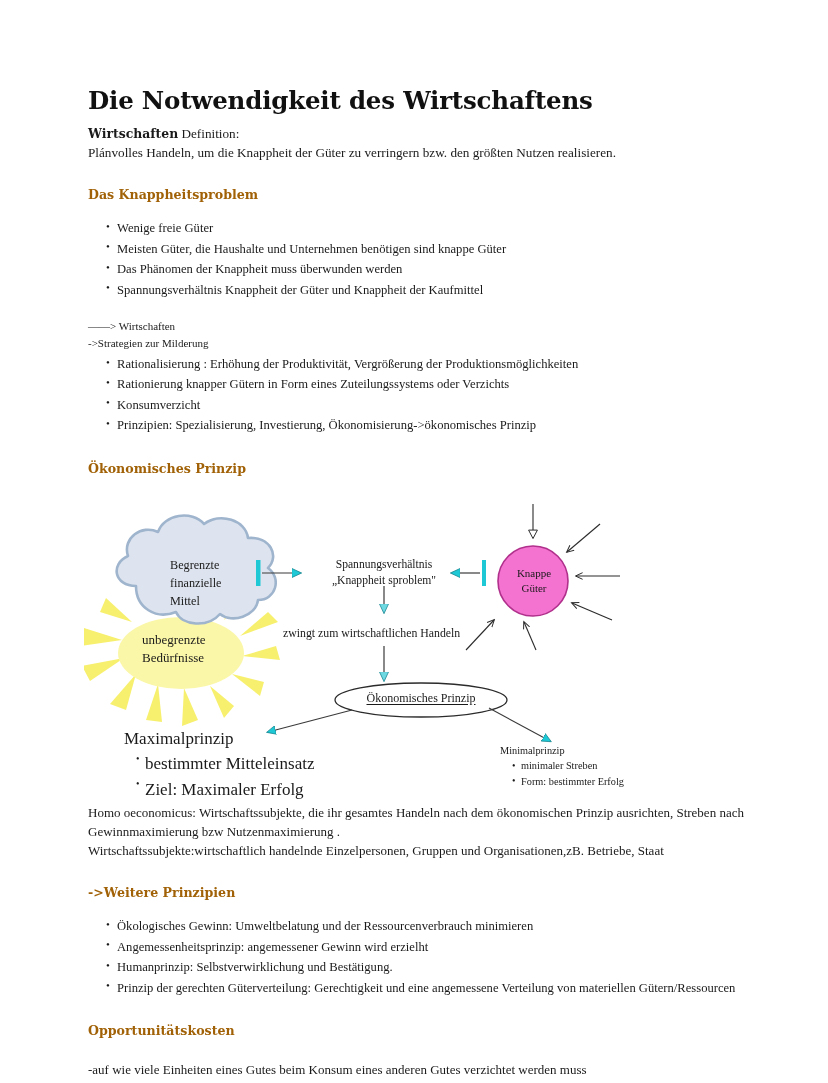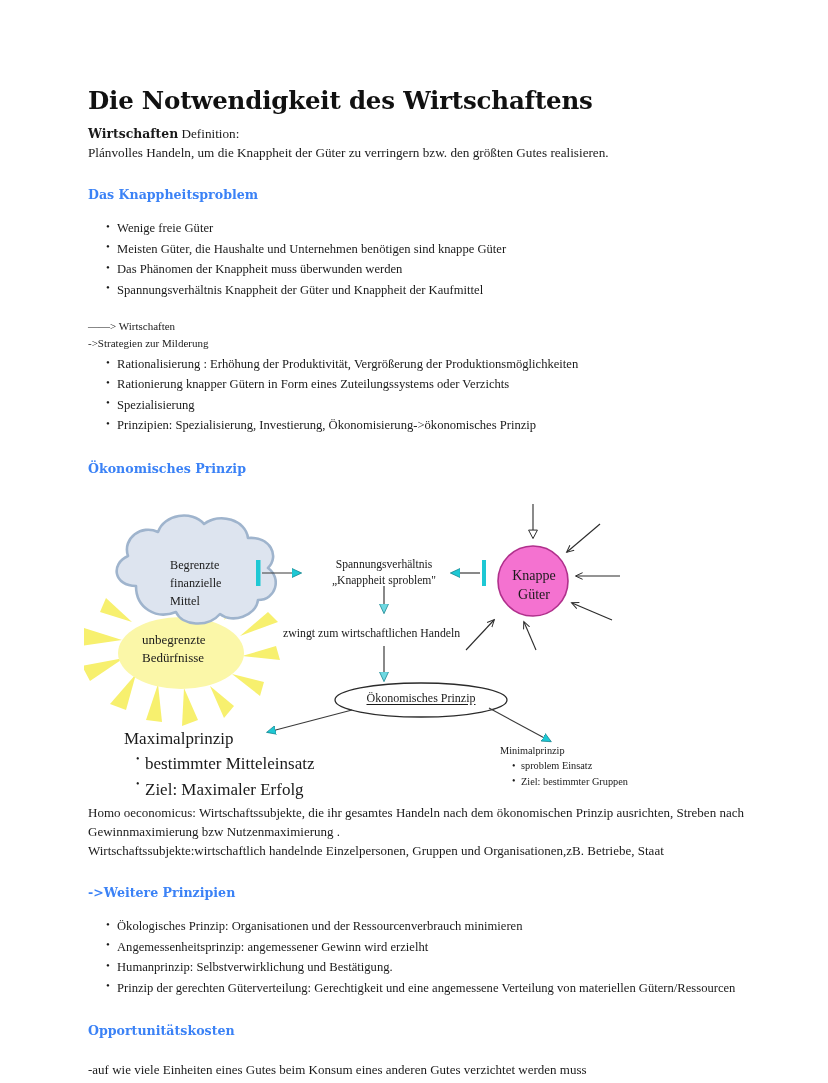--- a/index.html
+++ b/index.html
@@ -37,21 +37,21 @@
   .def-line b {
     font-family: "DejaVu Serif", serif;
     font-weight: bold;
     font-size: 12.4px;
   }
   h2.sec-head {
     font-family: "DejaVu Serif", serif;
     font-weight: bold;
     font-size: 12.6px;
     margin: 25px 0 0 0;
-    color: #3b82f6;
+    color: #a16207;
   }
   ul.bl {
     margin: 16px 0 0 0;
     padding: 0 0 0 18px;
     list-style: none;
   }
   ul.bl.tight { margin-top: 2px; }
   ul.bl li {
     font-size: 12.6px;
     line-height: 1.62;
@@ -110,21 +110,21 @@
     line-height: 1.45;
     text-align: left;
     z-index: 6;
     margin-left: 8px;
   }
   .circle-text {
     position: absolute;
     left: 415px; top: 68px;
     width: 70px;
     text-align: center;
-    font-size: 14px;
+    font-size: 11px;
     line-height: 1.38;
     z-index: 6;
   }
   .oval-text {
     position: absolute;
     left: 237px; top: 193px;
     width: 200px;
     text-align: center;
     font-size: 12px;
     z-index: 6;
@@ -172,38 +172,38 @@
   }
 </style>
 </head>
 <body>
 
 <div class="page">
 
   <h1 class="doc-title">Die Notwendigkeit des Wirtschaftens</h1>
 
   <p class="def-line"><b>Wirtschaften</b><span> Definition:</span></p>
-  <p class="def-line">Plánvolles Handeln, um die Knappheit der Güter zu verringern bzw. den größten Gutes realisieren.</p>
+  <p class="def-line">Plánvolles Handeln, um die Knappheit der Güter zu verringern bzw. den größten Nutzen realisieren.</p>
 
   <h2 class="sec-head">Das Knappheitsproblem</h2>
 
   <ul class="bl">
     <li>Wenige freie Güter</li>
     <li>Meisten Güter, die Haushalte und Unternehmen benötigen sind knappe Güter</li>
     <li>Das Phänomen der Knappheit muss überwunden werden</li>
     <li>Spannungsverhältnis Knappheit der Güter und Knappheit der Kaufmittel</li>
   </ul>
 
   <p class="plain-line arrow-line">——&gt; Wirtschaften</p>
   <p class="plain-line">-&gt;Strategien zur Milderung</p>
 
   <ul class="bl tight">
     <li>Rationalisierung : Erhöhung der Produktivität, Vergrößerung der Produktionsmöglichkeiten</li>
     <li>Rationierung knapper Gütern in Form eines Zuteilungssystems oder Verzichts</li>
-    <li>Spezialisierung</li>
+    <li>Konsumverzicht</li>
     <li>Prinzipien: Spezialisierung, Investierung, Ökonomisierung-&gt;ökonomisches Prinzip</li>
   </ul>
 
   <h2 class="sec-head">Ökonomisches Prinzip</h2>
 
   <div class="diagram">
 
     <svg class="diag-svg" viewBox="0 0 700 305">
       <defs>
         <marker id="tealTri" markerWidth="9" markerHeight="9" refX="7" refY="4.5" orient="auto">
@@ -307,34 +307,34 @@
       <div>Maximalprinzip</div>
       <ul>
         <li>bestimmter Mitteleinsatz</li>
         <li>Ziel: Maximaler Erfolg</li>
       </ul>
     </div>
 
     <div class="mini-block">
       <div>Minimalprinzip</div>
       <ul>
-        <li>sproblem Einsatz</li>
-        <li>Ziel: bestimmter Gruppen</li>
+        <li>minimaler Streben</li>
+        <li>Form: bestimmter Erfolg</li>
       </ul>
     </div>
   </div>
 
   <p class="para">Homo oeconomicus: Wirtschaftssubjekte, die ihr gesamtes Handeln nach dem ökonomischen Prinzip ausrichten, Streben nach</p>
   <p class="para">Gewinnmaximierung bzw Nutzenmaximierung .</p>
   <p class="para">Wirtschaftssubjekte:wirtschaftlich handelnde Einzelpersonen, Gruppen und Organisationen,zB. Betriebe, Staat</p>
 
   <h2 class="sec-head">-&gt;Weitere Prinzipien</h2>
 
   <ul class="bl">
-    <li>Ökologisches Prinzip: Organisationen und der Ressourcenverbrauch minimieren</li>
+    <li>Ökologisches Gewinn: Umweltbelatung und der Ressourcenverbrauch minimieren</li>
     <li>Angemessenheitsprinzip: angemessener Gewinn wird erzielht</li>
     <li>Humanprinzip: Selbstverwirklichung und Bestätigung.</li>
     <li>Prinzip der gerechten Güterverteilung: Gerechtigkeit und eine angemessene Verteilung von materiellen Gütern/Ressourcen</li>
   </ul>
 
   <h2 class="sec-head">Opportunitätskosten</h2>
 
   <p class="para" style="margin-top:22px">-auf wie viele Einheiten eines Gutes beim Konsum eines anderen Gutes verzichtet werden muss</p>
 
 </div>

